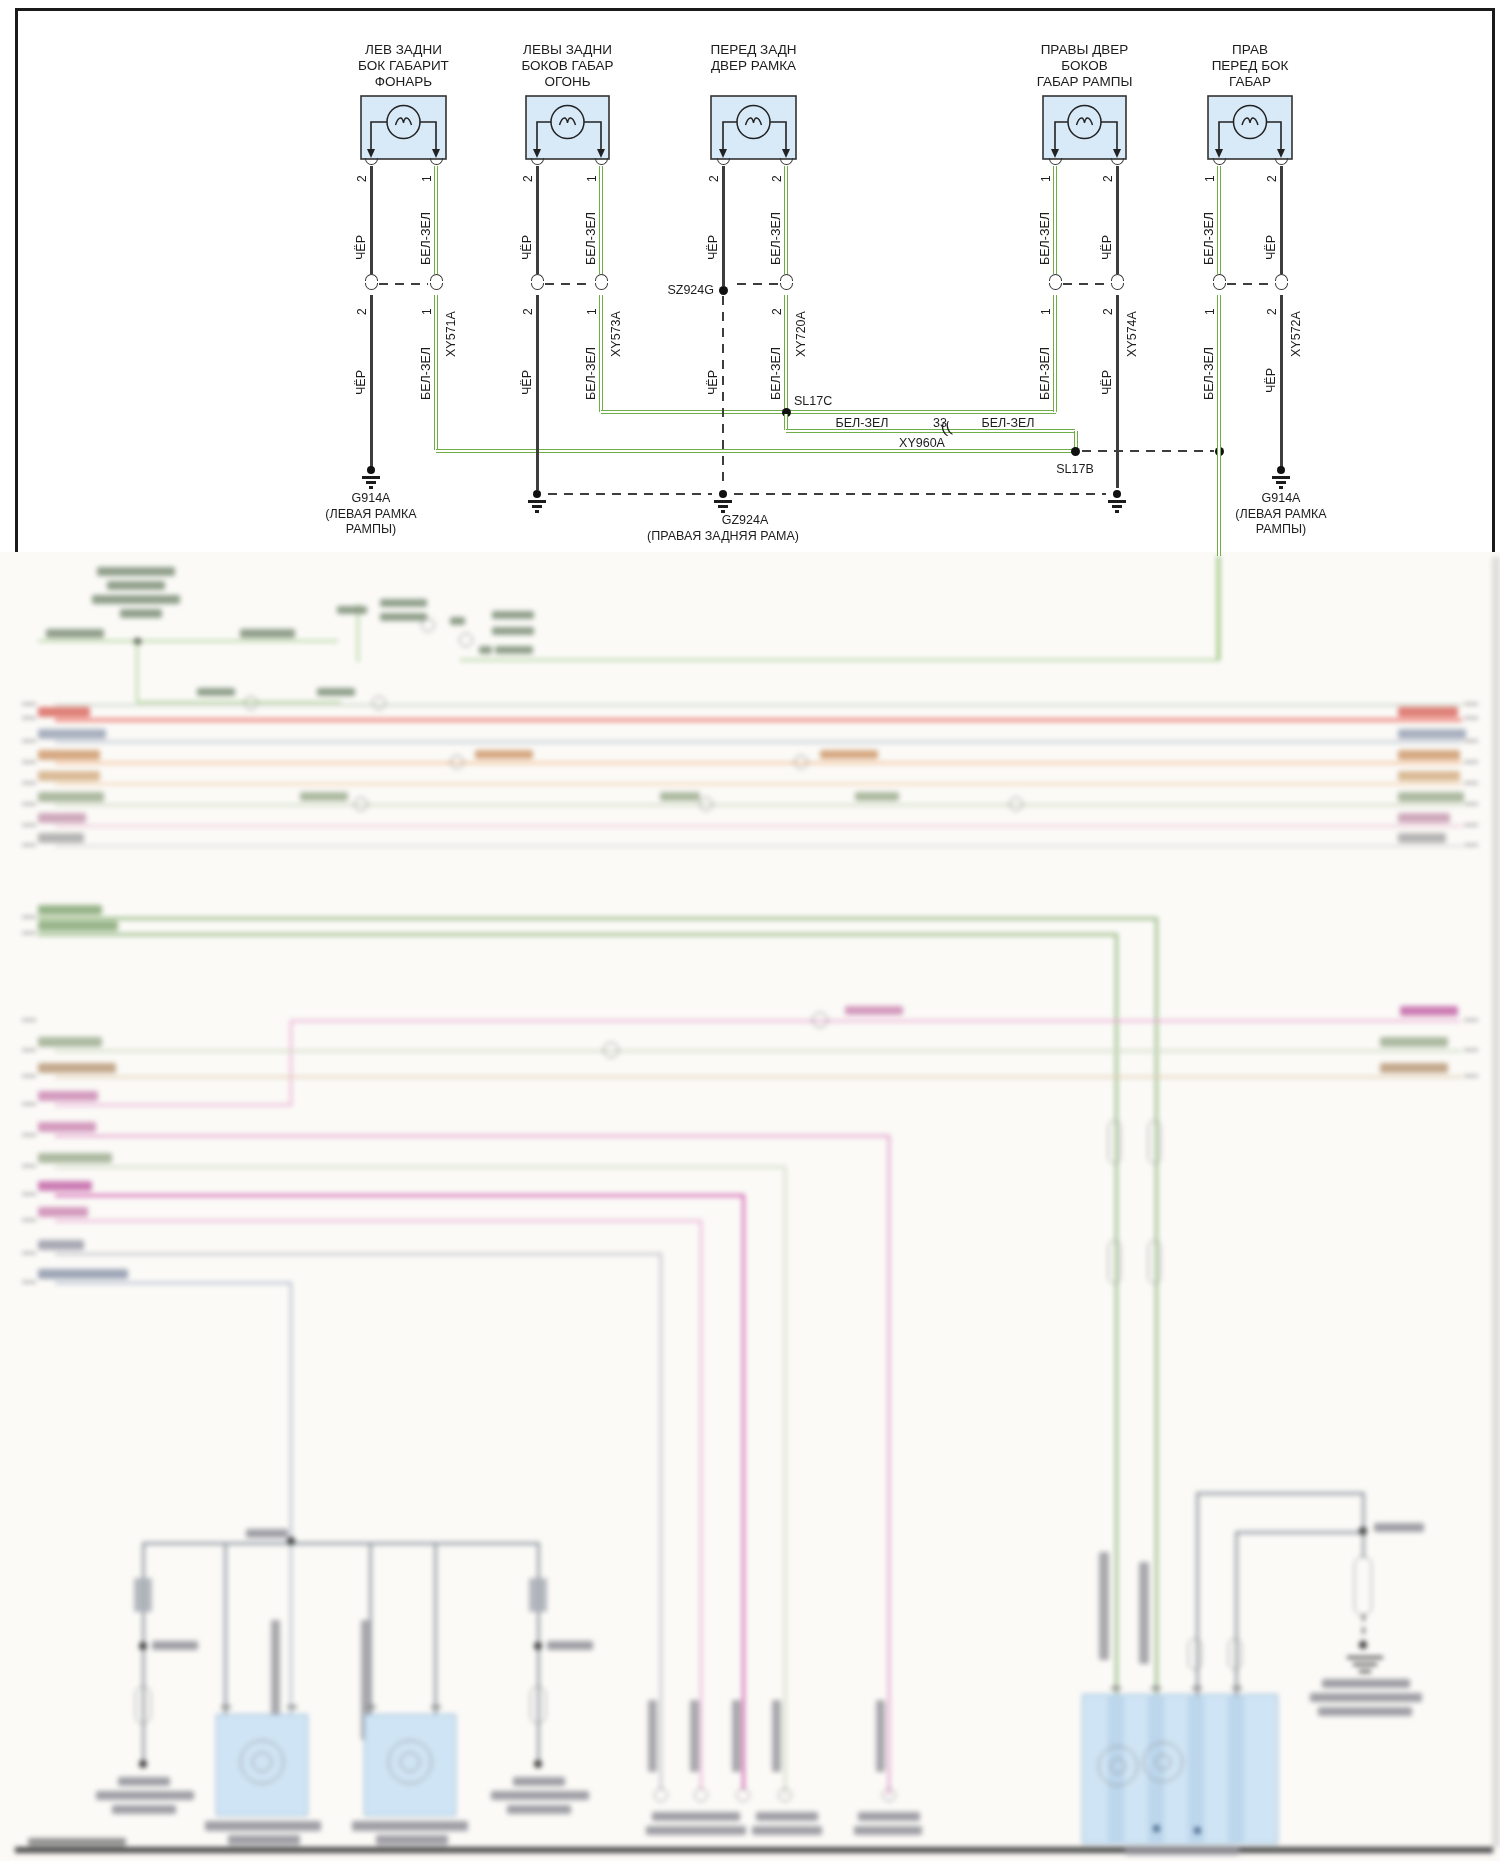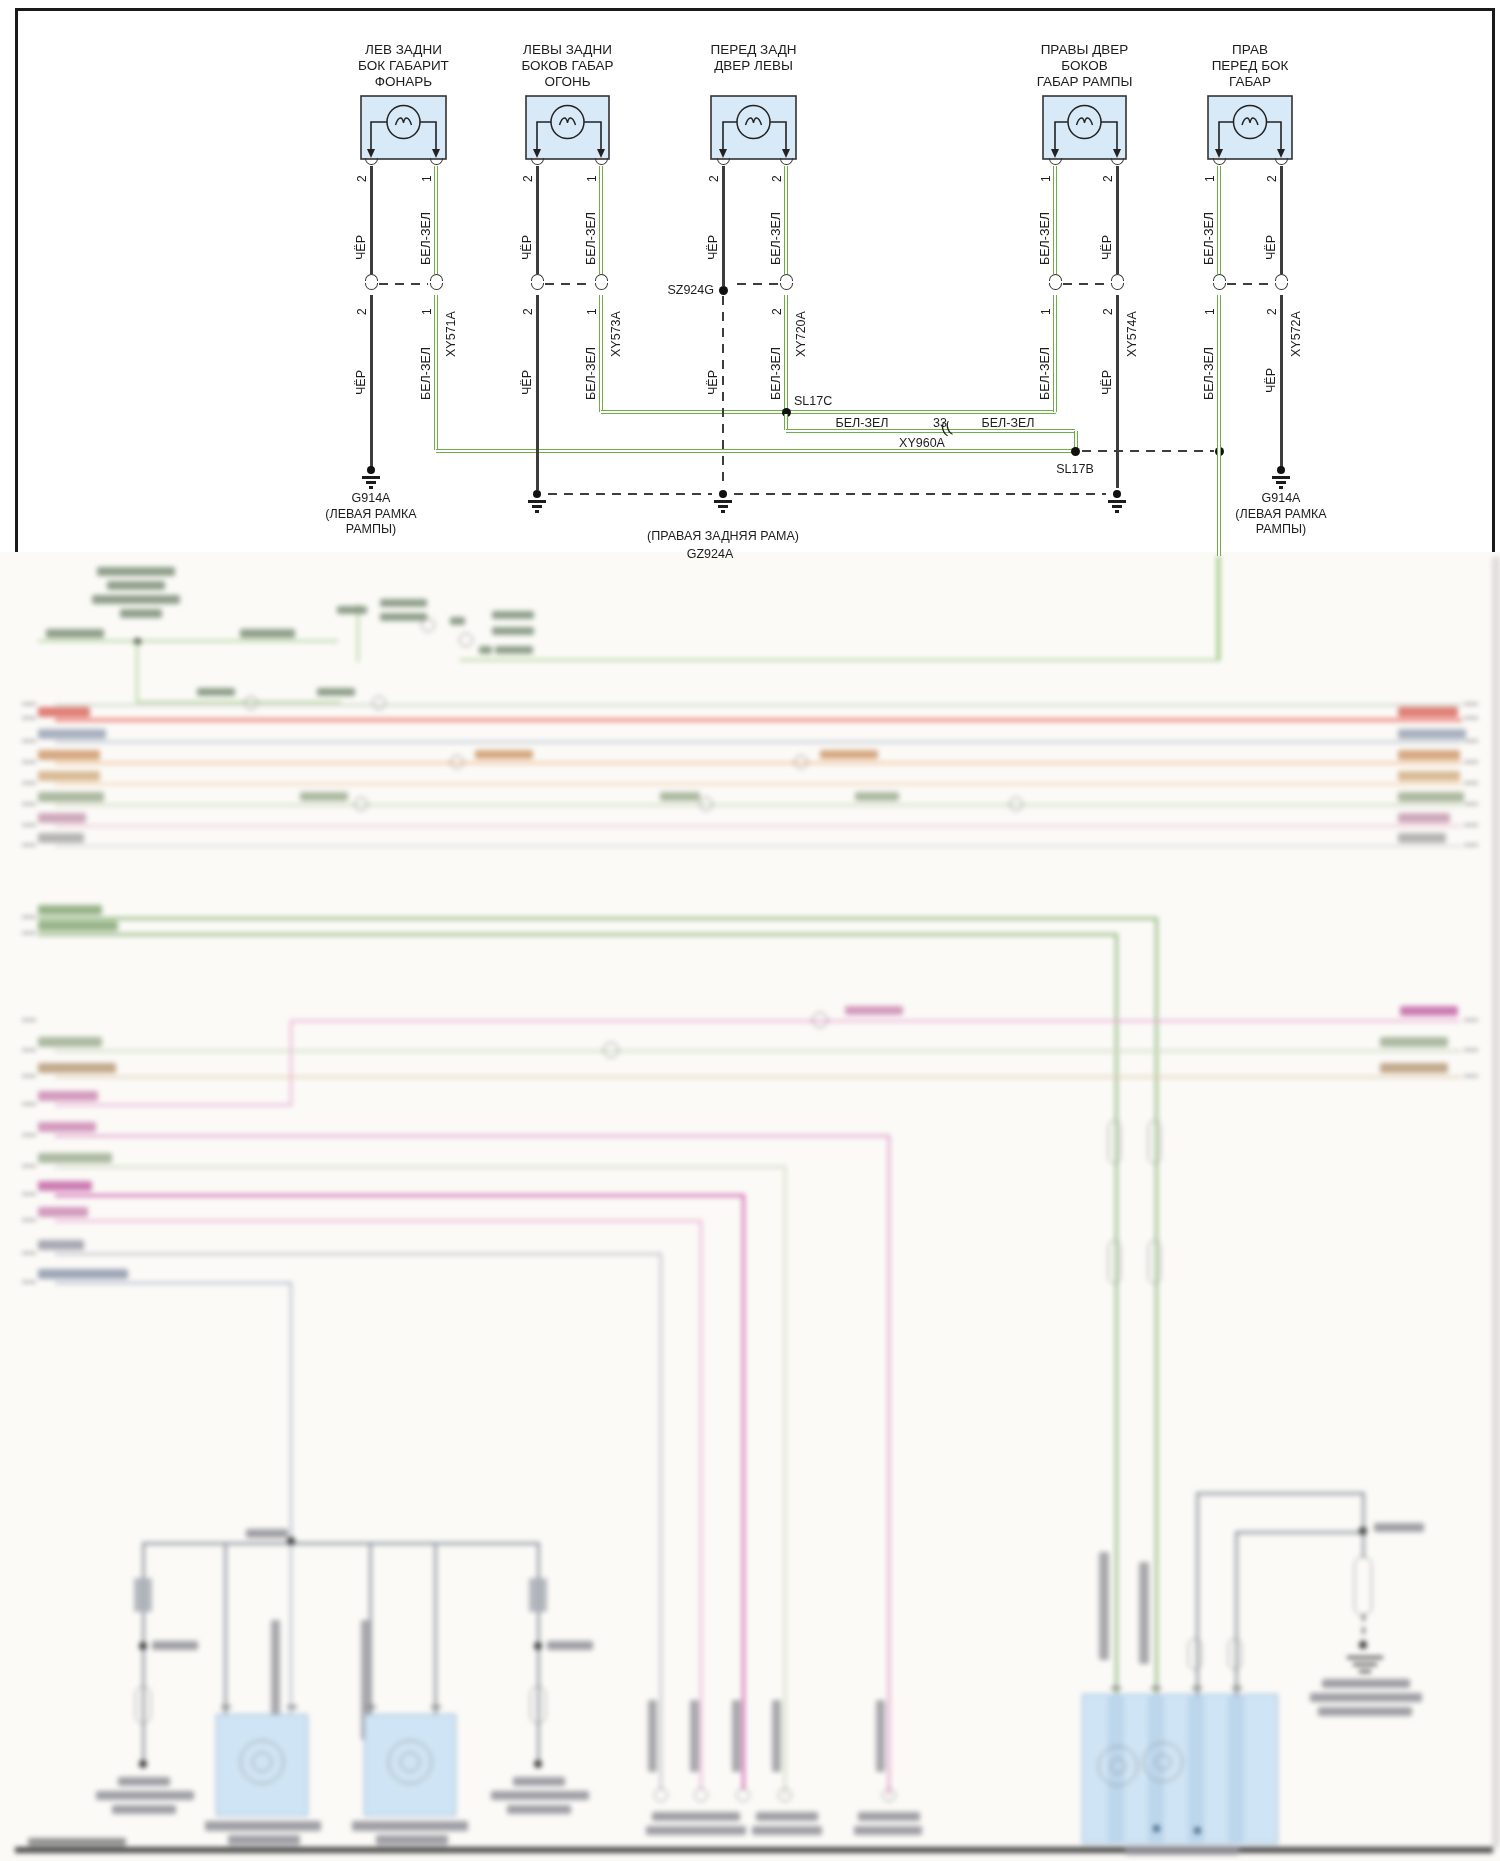--- a/index.html
+++ b/index.html
@@ -325,21 +325,21 @@
       <div class="vlbl" style="left: 584px; top: 165px; height: 100px;">БЕЛ-ЗЕЛ</div>
       <div class="arcT" style="left: 530.5px; top: 274px;"></div>
       <div class="arcB" style="left: 530.5px; top: 283px;"></div>
       <div class="arcT" style="left: 594.5px; top: 274px;"></div>
       <div class="arcB" style="left: 594.5px; top: 283px;"></div>
       <div class="dh" style="left: 545px; top: 282.7px; width: 48px;"></div>
       <div class="vlbl" style="left: 521px; top: 295px; height: 20px; font-size: 12px;">2</div>
       <div class="vlbl" style="left: 585px; top: 295px; height: 20px; font-size: 12px;">1</div>
       <div class="vlbl" style="left: 609px; top: 293px; height: 64px;">XY573A</div>
       <div class="lbl ctr" style="left: 680px; top: 42px; width: 147px; font-size: 13.5px;">ПЕРЕД ЗАДН</div>
-      <div class="lbl ctr" style="left: 680px; top: 58px; width: 147px; font-size: 13.5px;">ДВЕР ЛЕВЫ</div>
+      <div class="lbl ctr" style="left: 680px; top: 58px; width: 147px; font-size: 13.5px;">ДВЕР РАМКА</div>
       <div class="lbl ctr" style="left: 680px; top: 74px; width: 147px; font-size: 13.5px;"></div>
       <svg width="87" height="66" style="position: absolute; left: 710px; top: 95px; overflow: visible;">
         <rect x="1" y="1" width="85" height="63" fill="#d8e9f8" stroke="#333" stroke-width="1.6"></rect>
         <circle cx="43.5" cy="27" r="16.5" fill="none" stroke="#222" stroke-width="1.5"></circle>
         <path d="M 35.5 30 C 38.5 21 42.5 21 43.5 28 C 44.5 21 48.5 21 51.5 30" fill="none" stroke="#222" stroke-width="1.4"></path>
         <path d="M 27 27 L 13 27 L 13 55" fill="none" stroke="#222" stroke-width="1.6"></path>
         <polygon points="9,54 17,54 13,63" fill="#222"></polygon>
         <path d="M 60 27 L 76 27 L 76 55" fill="none" stroke="#222" stroke-width="1.6"></path>
         <polygon points="72,54 80,54 76,63" fill="#222"></polygon>
       </svg>
@@ -468,19 +468,19 @@
       <div class="lbl " style="left: 794px; top: 394px; width: auto;">SL17C</div>
       <div class="lbl ctr" style="left: 1035px; top: 462px; width: 80px;">SL17B</div>
       <div class="lbl ctr" style="left: 822px; top: 416px; width: 80px;">БЕЛ-ЗЕЛ</div>
       <div class="lbl ctr" style="left: 925px; top: 416px; width: 30px;">33</div>
       <div class="lbl " style="left: 941px; top: 419px; width: auto; transform: rotate(-18deg); font-size: 15px;">((</div>
       <div class="lbl ctr" style="left: 968px; top: 416px; width: 80px;">БЕЛ-ЗЕЛ</div>
       <div class="lbl ctr" style="left: 882px; top: 436px; width: 80px;">XY960A</div>
       <div class="lbl ctr" style="left: 301px; top: 491px; width: 140px;">G914A</div>
       <div class="lbl ctr" style="left: 301px; top: 507px; width: 140px;">(ЛЕВАЯ РАМКА</div>
       <div class="lbl ctr" style="left: 301px; top: 522px; width: 140px;">РАМПЫ)</div>
-      <div class="lbl ctr" style="left: 610px; top: 513px; width: 200px; margin-top: 34px;">GZ924A</div>
+      <div class="lbl ctr" style="left: 645px; top: 513px; width: 200px;">GZ924A</div>
       <div class="lbl ctr" style="left: 623px; top: 529px; width: 200px;">(ПРАВАЯ ЗАДНЯЯ РАМА)</div>
       <div class="lbl ctr" style="left: 1211px; top: 491px; width: 140px;">G914A</div>
       <div class="lbl ctr" style="left: 1211px; top: 507px; width: 140px;">(ЛЕВАЯ РАМКА</div>
       <div class="lbl ctr" style="left: 1211px; top: 522px; width: 140px;">РАМПЫ)</div>
     </div>
 </div>
 
 </body></html>

